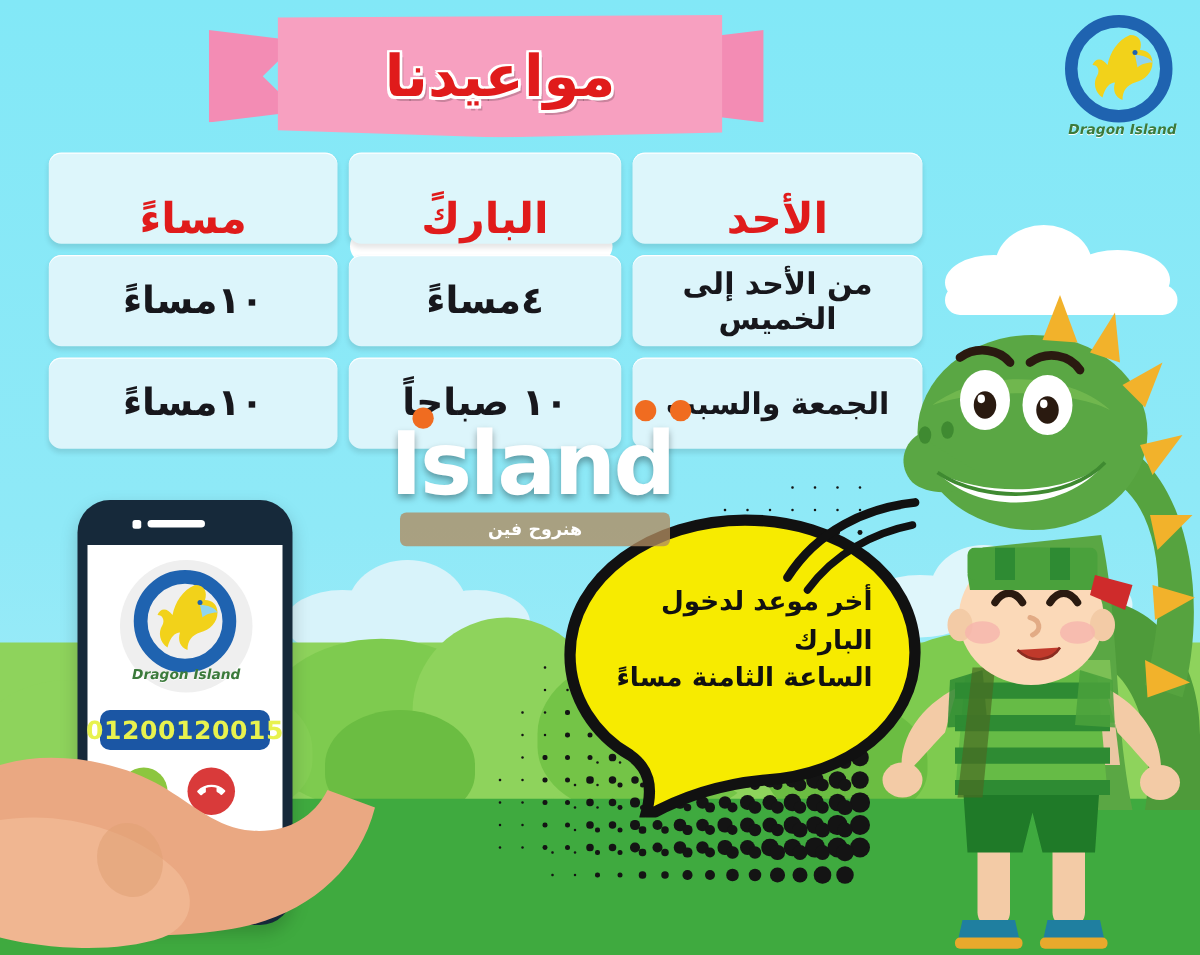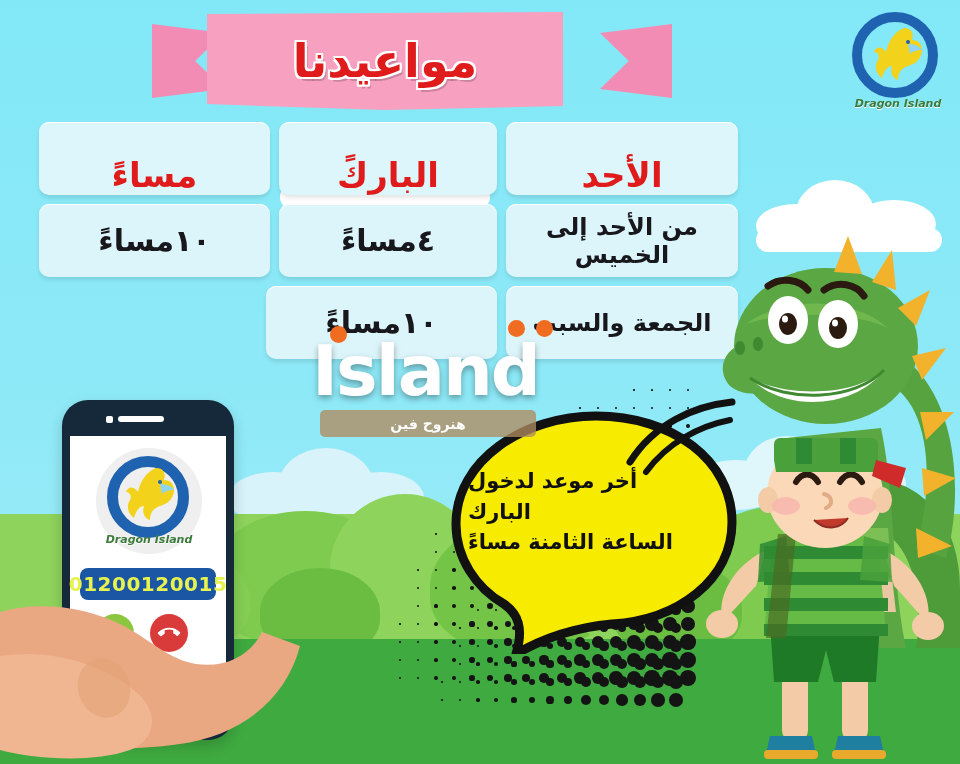--- a/index.html
+++ b/index.html
@@ -16,21 +16,21 @@
   .sky { position:absolute; inset:0; background:linear-gradient(#82e8f7 0%, #8fe9f7 55%, #a8edf9 100%); }
   .cloud-group { position:absolute; }
   .cloud-group .c { position:absolute; background:#fff; border-radius:50%; }
 
   
   .grass-back { position:absolute; left:0; bottom:0; width:960px; height:250px; background:#8ed35c; }
   .grass-front{ position:absolute; left:0; bottom:0; width:960px; height:125px; background:#3faa3f; }
   .bush { position:absolute; border-radius:50% 50% 42% 42%; }
 
   
-  .ribbon-wrap { position:absolute; left:152px; top:12px; width:520px; height:100px; }
+  .ribbon-wrap { position:absolute; left:167px; top:12px; width:444px; height:100px; }
   .ribbon-body {
     position:absolute; left:55px; top:0; width:356px; height:98px;
     background:#f7a0c0;
     clip-path: polygon(0 2%, 100% 0%, 100% 96%, 50% 100%, 0 94%);
   }
   .ribbon-tail {
     position:absolute; top:12px; width:72px; height:74px; background:#f38cb4;
   }
   .ribbon-tail.left  { left:0;  clip-path: polygon(0 0, 100% 12%, 60% 50%, 100% 88%, 0 100%); }
   .ribbon-tail.right { right:0; clip-path: polygon(100% 0, 0 12%, 40% 50%, 0 88%, 100% 100%); }
@@ -65,21 +65,21 @@
   .halftone { position:absolute; left:310px; top:300px; width:390px; height:400px; }
   .dot { position:absolute; background:#141414; border-radius:50%; }
 
   
   .bubble {
     position:absolute; left:432px; top:420px; width:296px; height:186px;
     background:#f7eb00; border:9px solid #111; border-radius:50%;
     display:flex; align-items:center; justify-content:center;
   }
   .bubble-text {
-    direction:rtl; text-align:left; color:#111;
+    direction:rtl; text-align:right; color:#111;
     font-size:21px; font-weight:bold; line-height:1.45; padding:0 28px;
   }
 
   
   .phone {
     position:absolute; left:62px; top:400px; width:172px; height:340px;
     background:#16293a; border-radius:26px; box-shadow:0 6px 14px rgba(0,0,0,.18);
   }
   .phone-screen {
     position:absolute; left:8px; top:36px; width:156px; height:262px; background:#fff;
@@ -425,20 +425,23 @@
       </div>
       <div class="cell c-eve">
         <span>١٠مساءً</span>
       </div>
     </div>
 
     <div class="trow body">
       <div class="cell c-day">
         <span>الجمعة والسبت</span>
       </div>
+      <div class="cell c-mor">
+        <span>١٠ صباحاً</span>
+      </div>
       <div class="cell c-eve">
         <span>١٠مساءً</span>
       </div>
     </div>
   </div>
 
   <div style="position:absolute; left:716px; top:228px; width:244px; height:420px;">
 
     <svg viewBox="0 0 244 420" style="position:absolute; inset:0; width:244px; height:420px;">
       <path d="M150 250 C 210 250 244 300 244 360 L244 420 L200 420 C 210 360 190 300 150 300 Z" fill="#4e9b3a"></path>

